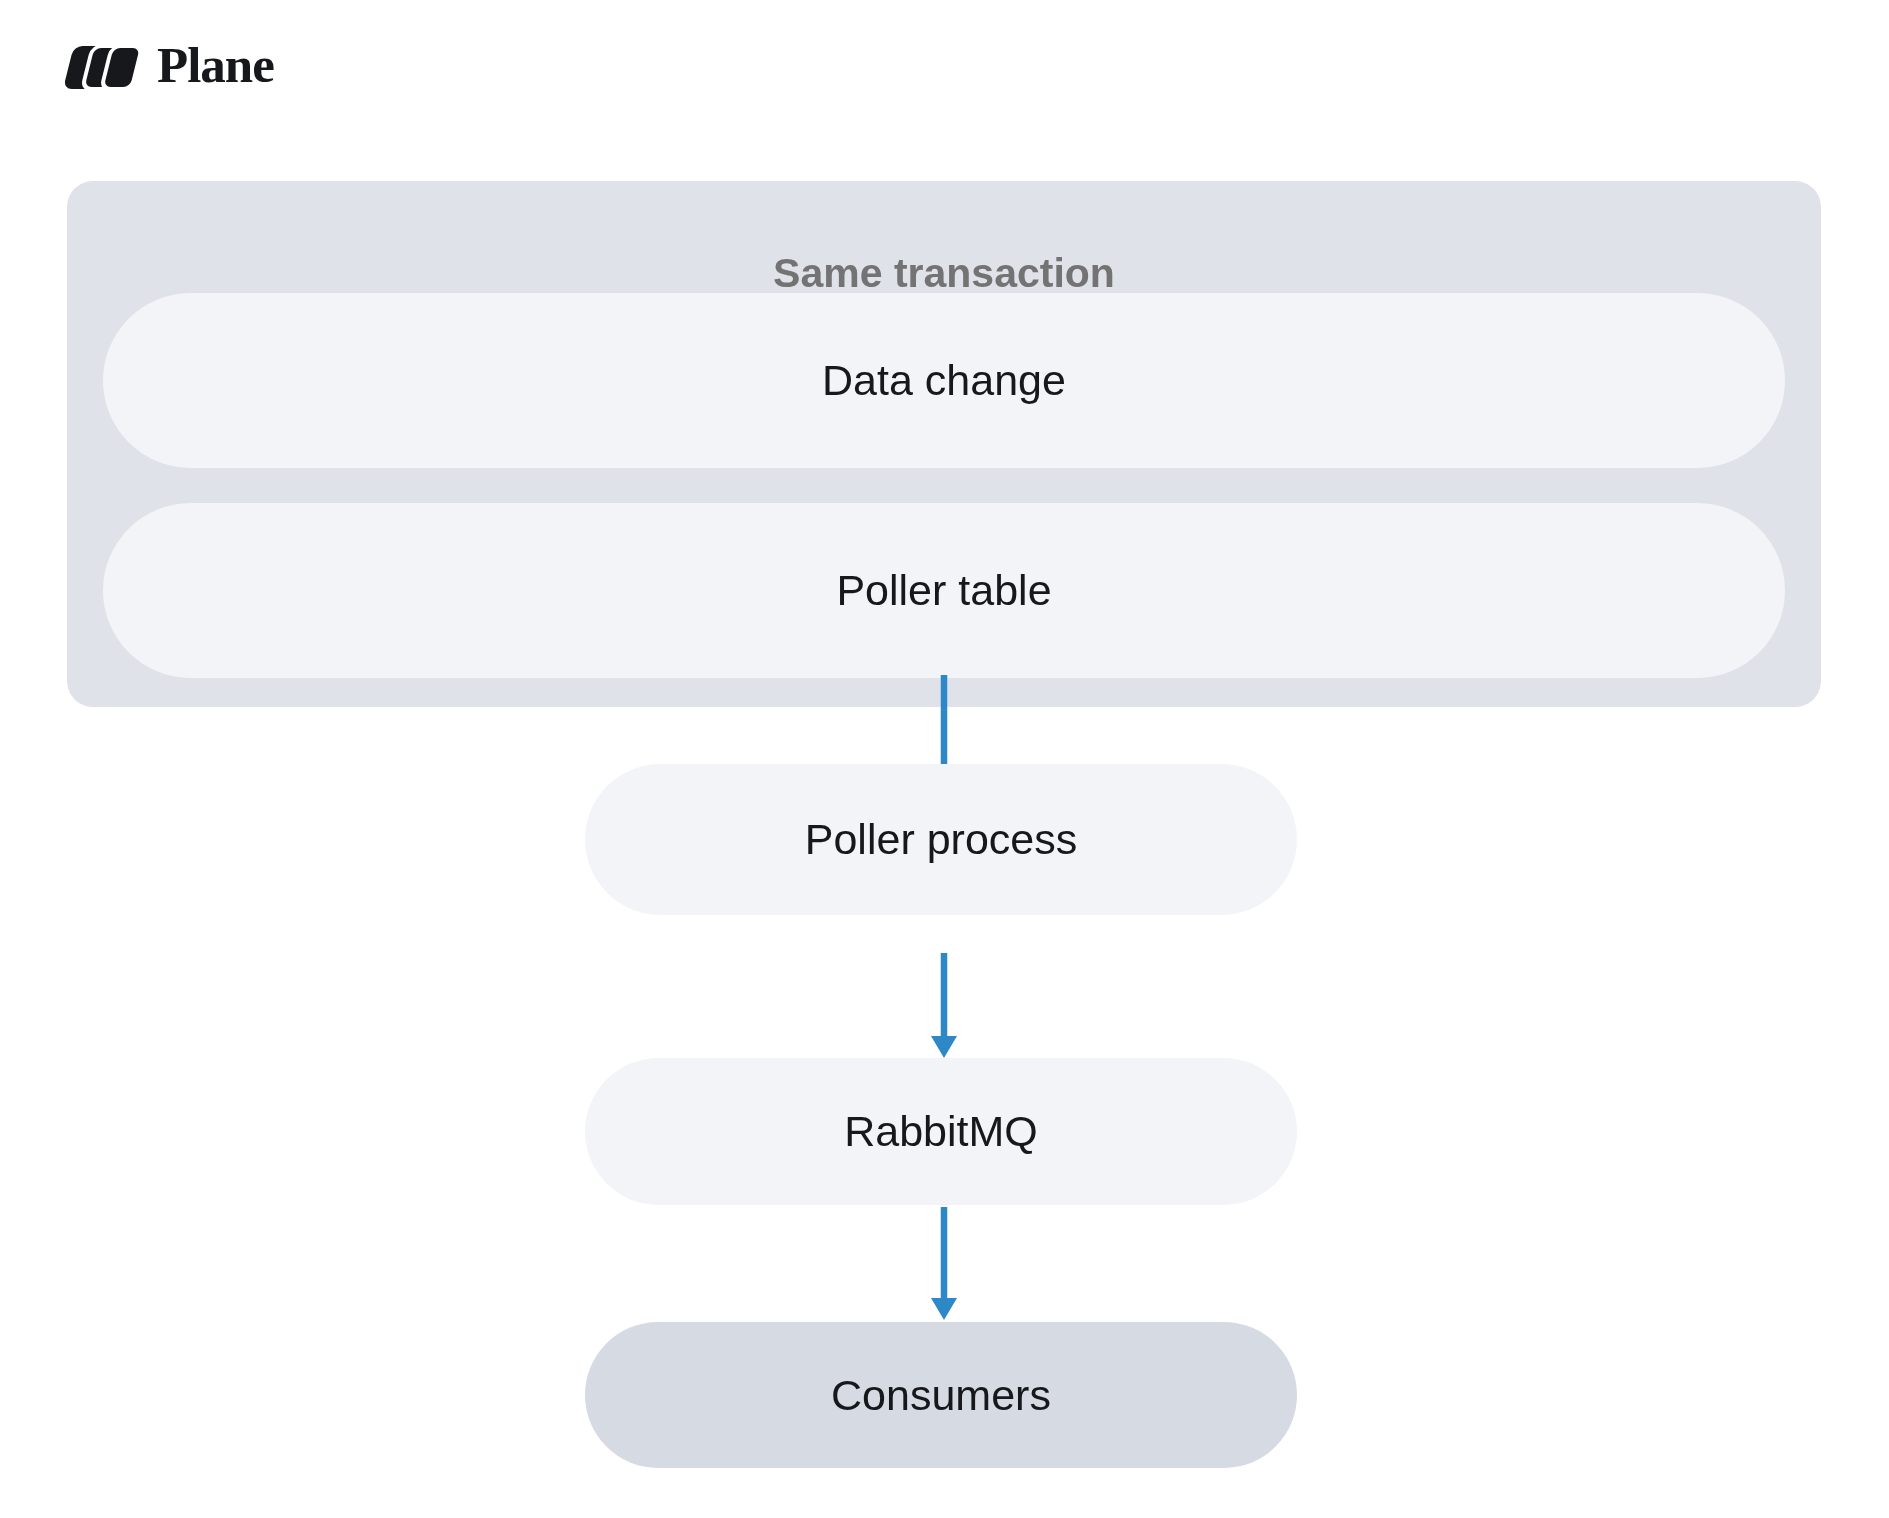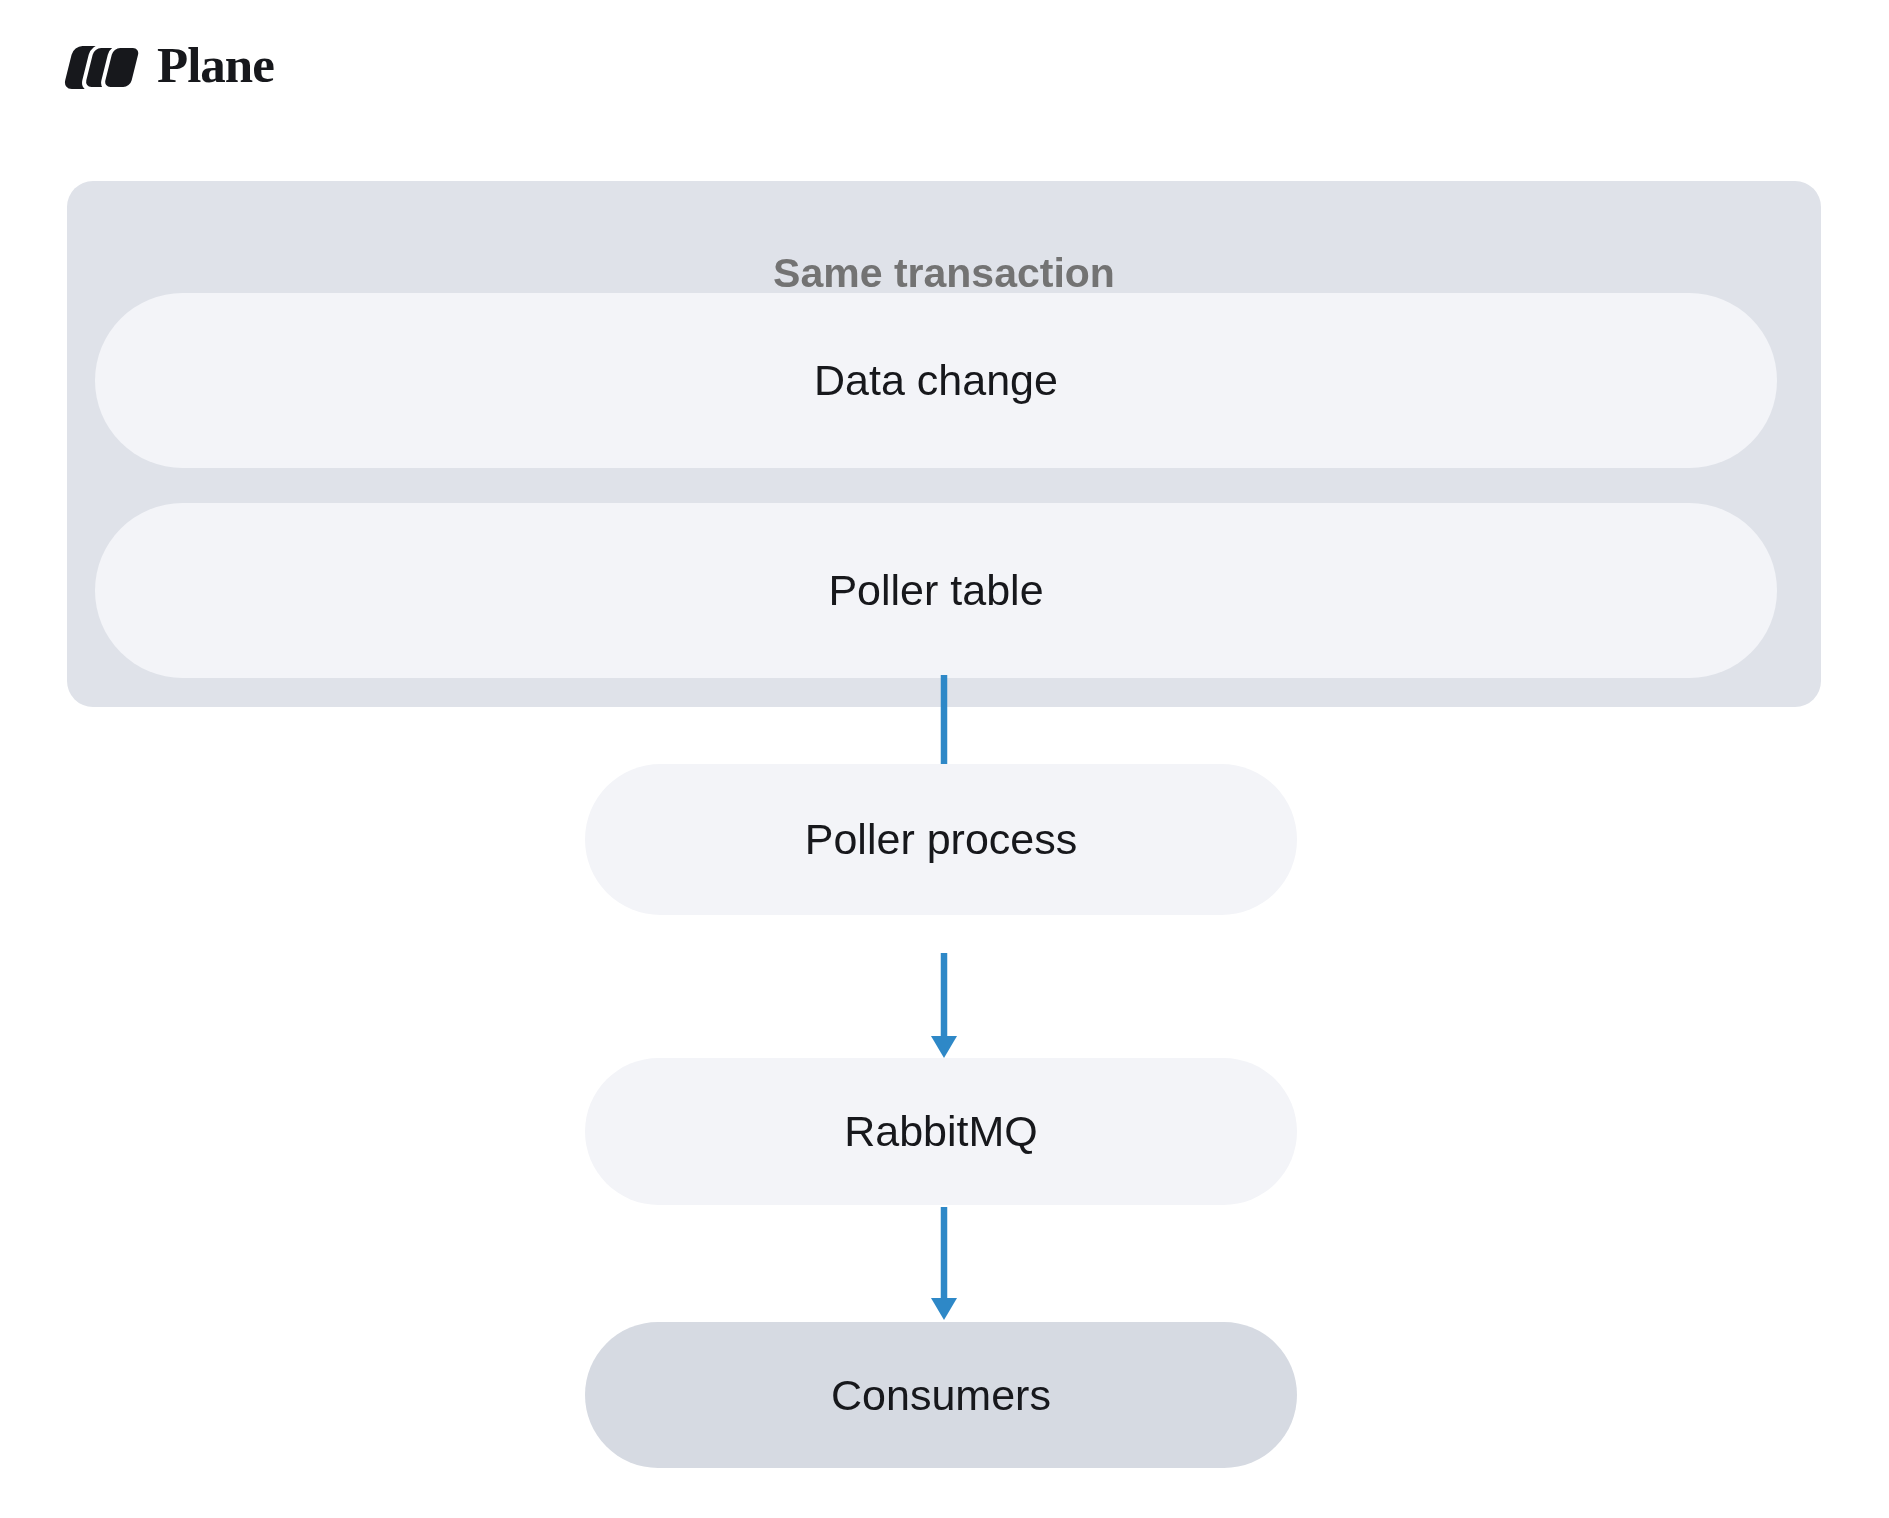--- a/index.html
+++ b/index.html
@@ -59,21 +59,21 @@
     position: absolute;
     display: flex;
     align-items: center;
     justify-content: center;
     background: #f3f4f8;
     border-radius: 999px;
     font-size: 43px;
     font-weight: 400;
     color: #17181c;
   }
-  .node-wide   { left: 28px; width: 1682px; height: 175px; }
+  .node-wide   { left: 36px; width: 1682px; height: 175px; }
   .node-data-change  { top: 112px; }
   .node-outbox-table { top: 322px; }
 
   .node-small { left: 585px; width: 712px; }
   .node-poller    { top: 764px;  height: 151px; justify-content: center; }
   .node-rabbitmq  { top: 1058px; height: 147px; align-items: center; }
   .node-consumers { top: 1322px; height: 146px; background: #d6dae2; }
 
   
   .arrow { position: absolute; left: 926px; width: 36px; }

